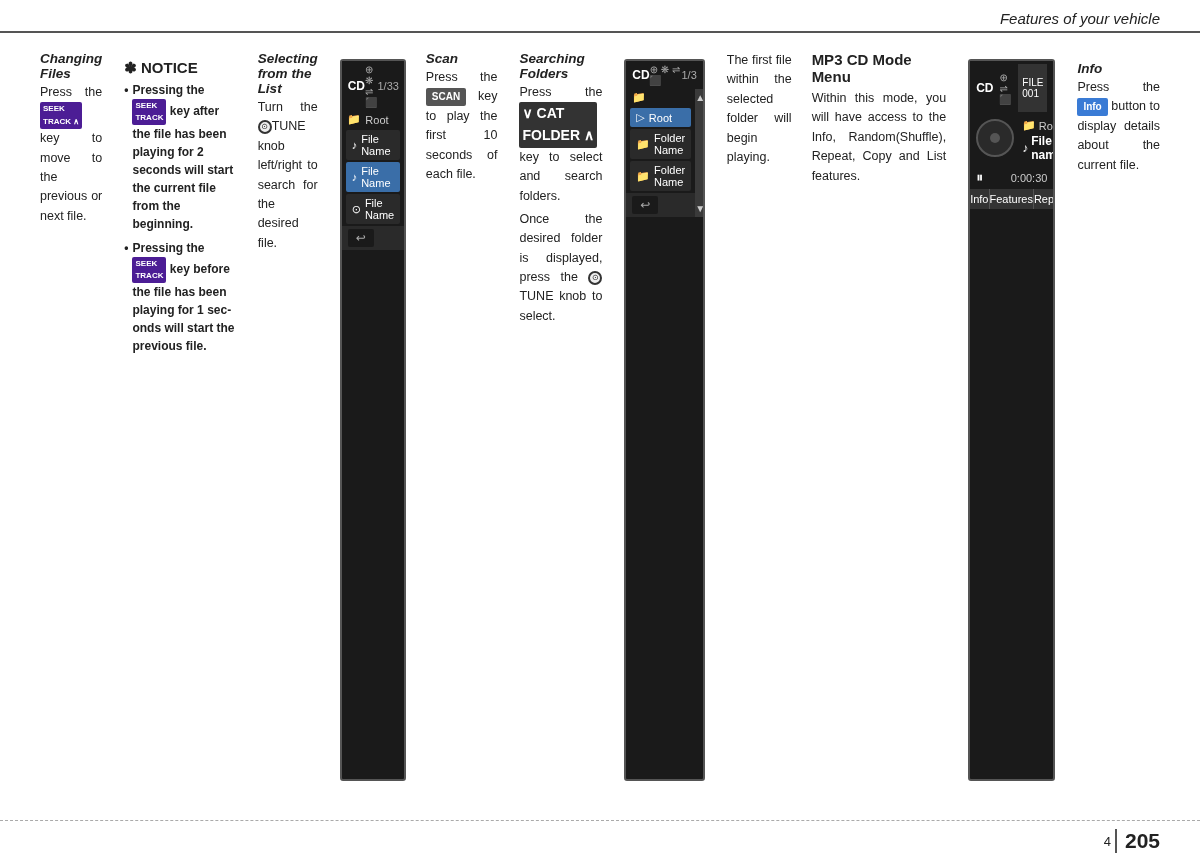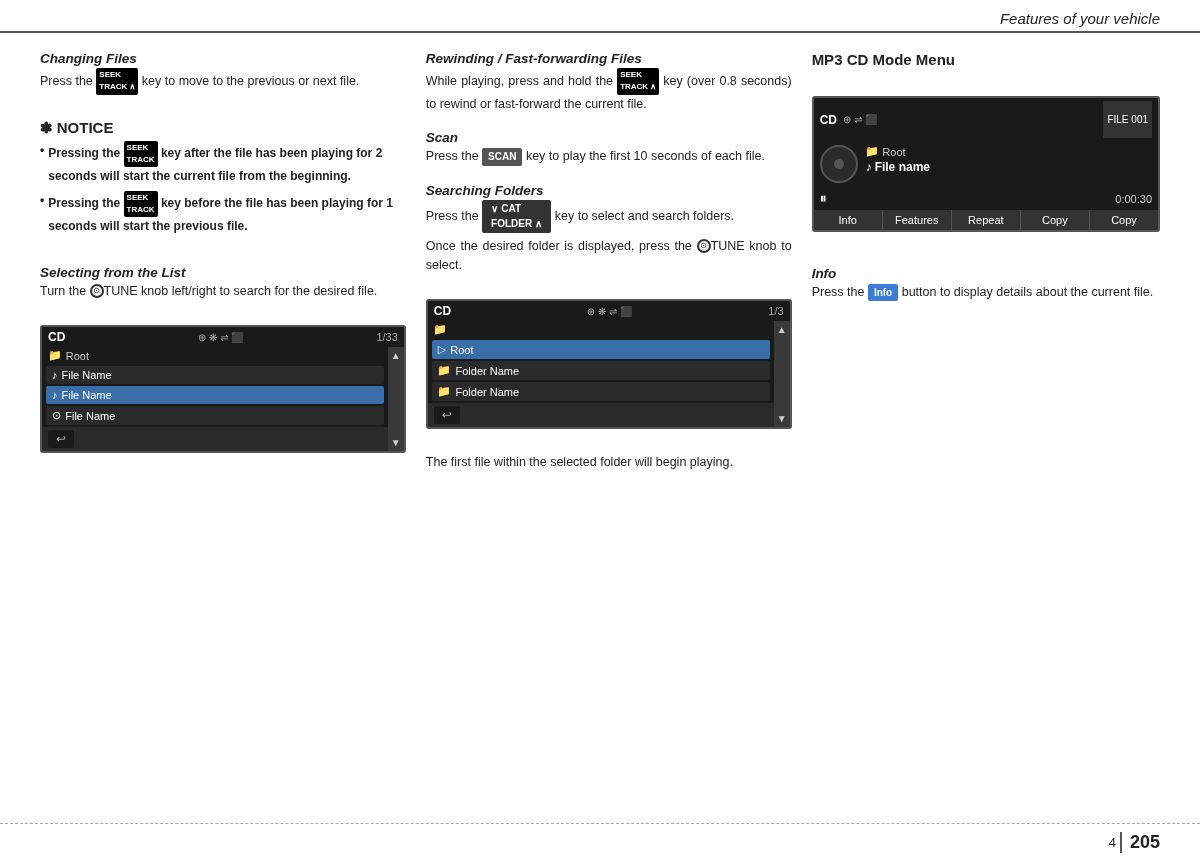--- a/index.html
+++ b/index.html
@@ -43,38 +43,38 @@
       font-size: 13px;
     }
     .footer-page {
       display: flex;
       align-items: center;
       gap: 4px;
     }
     .footer-page-num {
       border-left: 2px solid #555;
       padding-left: 8px;
-      font-size: 18px;
+      font-size: 21px;
       font-weight: bold;
     }
 
     
     .content {
       display: flex;
       padding: 18px 40px 10px 40px;
       gap: 20px;
       height: calc(861px - 50px - 45px);
     }
 
     
     .col {
       flex: 1;
       display: flex;
-      flex-direction: column;
-      gap: 16px;
+      flex-direction: row;
+      gap: 22px;
     }
     .col-left { flex: 1.05; }
     .col-mid { flex: 1.05; }
     .col-right { flex: 1; }
 
     
     .section-title {
       font-style: italic;
       font-weight: bold;
       font-size: 13.5px;
@@ -297,35 +297,35 @@
       height: 14px;
       border-radius: 50%;
       border: 2px solid #333;
       font-size: 8px;
       vertical-align: middle;
       background: #eee;
     }
 
     .seek-key {
       display: inline-block;
-      background: #000000;
+      background: #4c1d95;
       color: #fff;
       font-size: 8px;
       padding: 1px 3px;
       border-radius: 2px;
       vertical-align: middle;
       font-weight: bold;
     }
 
     .cat-key {
       display: inline-block;
       background: #333;
       color: #fff;
-      font-size: 10px;
-      padding: 1px 9px;
+      font-size: 14px;
+      padding: 1px 3px;
       border-radius: 2px;
       vertical-align: middle;
       font-weight: bold;
     }
   </style>
 </head>
 <body>
 
 <div class="header">
   <span class="header-title">Features of your vehicle</span>
@@ -400,26 +400,20 @@
           <span class="scroll-arrow">▼</span>
         </div>
       </div>
     </div>
 
 
   </div>
 
   <div class="col col-mid">
 
-    <div>
-      <div class="section-title">Rewinding / Fast-forwarding Files</div>
-      <div class="body-text">
-        While playing, press and hold the <span class="seek-key">SEEK<br>TRACK ∧</span> key (over 0.8 seconds) to rewind or fast-forward the current file.
-      </div>
-    </div>
 
     <div>
       <div class="section-title">Scan</div>
       <div class="body-text">
         Press the <span class="scan-badge">SCAN</span> key to play the first 10 seconds of each file.
       </div>
     </div>
 
     <div>
       <div class="section-title">Searching Folders</div>
@@ -466,20 +460,21 @@
     </div>
 
     <div class="body-text">The first file within the selected folder will begin playing.</div>
 
   </div>
 
   <div class="col col-right">
 
     <div>
       <div class="section-title-bold">MP3 CD Mode Menu</div>
+      <div class="body-text">Within this mode, you will have access to the Info, Random(Shuffle), Repeat, Copy and List features.</div>
     </div>
 
     <div class="cd-screen">
       <div class="cd-screen-header">
         <span class="cd-label">CD</span>
         <span class="cd-icons">⊕ ⇌ ⬛</span>
         <span class="cd-file-num">FILE 001</span>
       </div>
       <div class="cd-body">
         <div class="cd-disc-icon">

